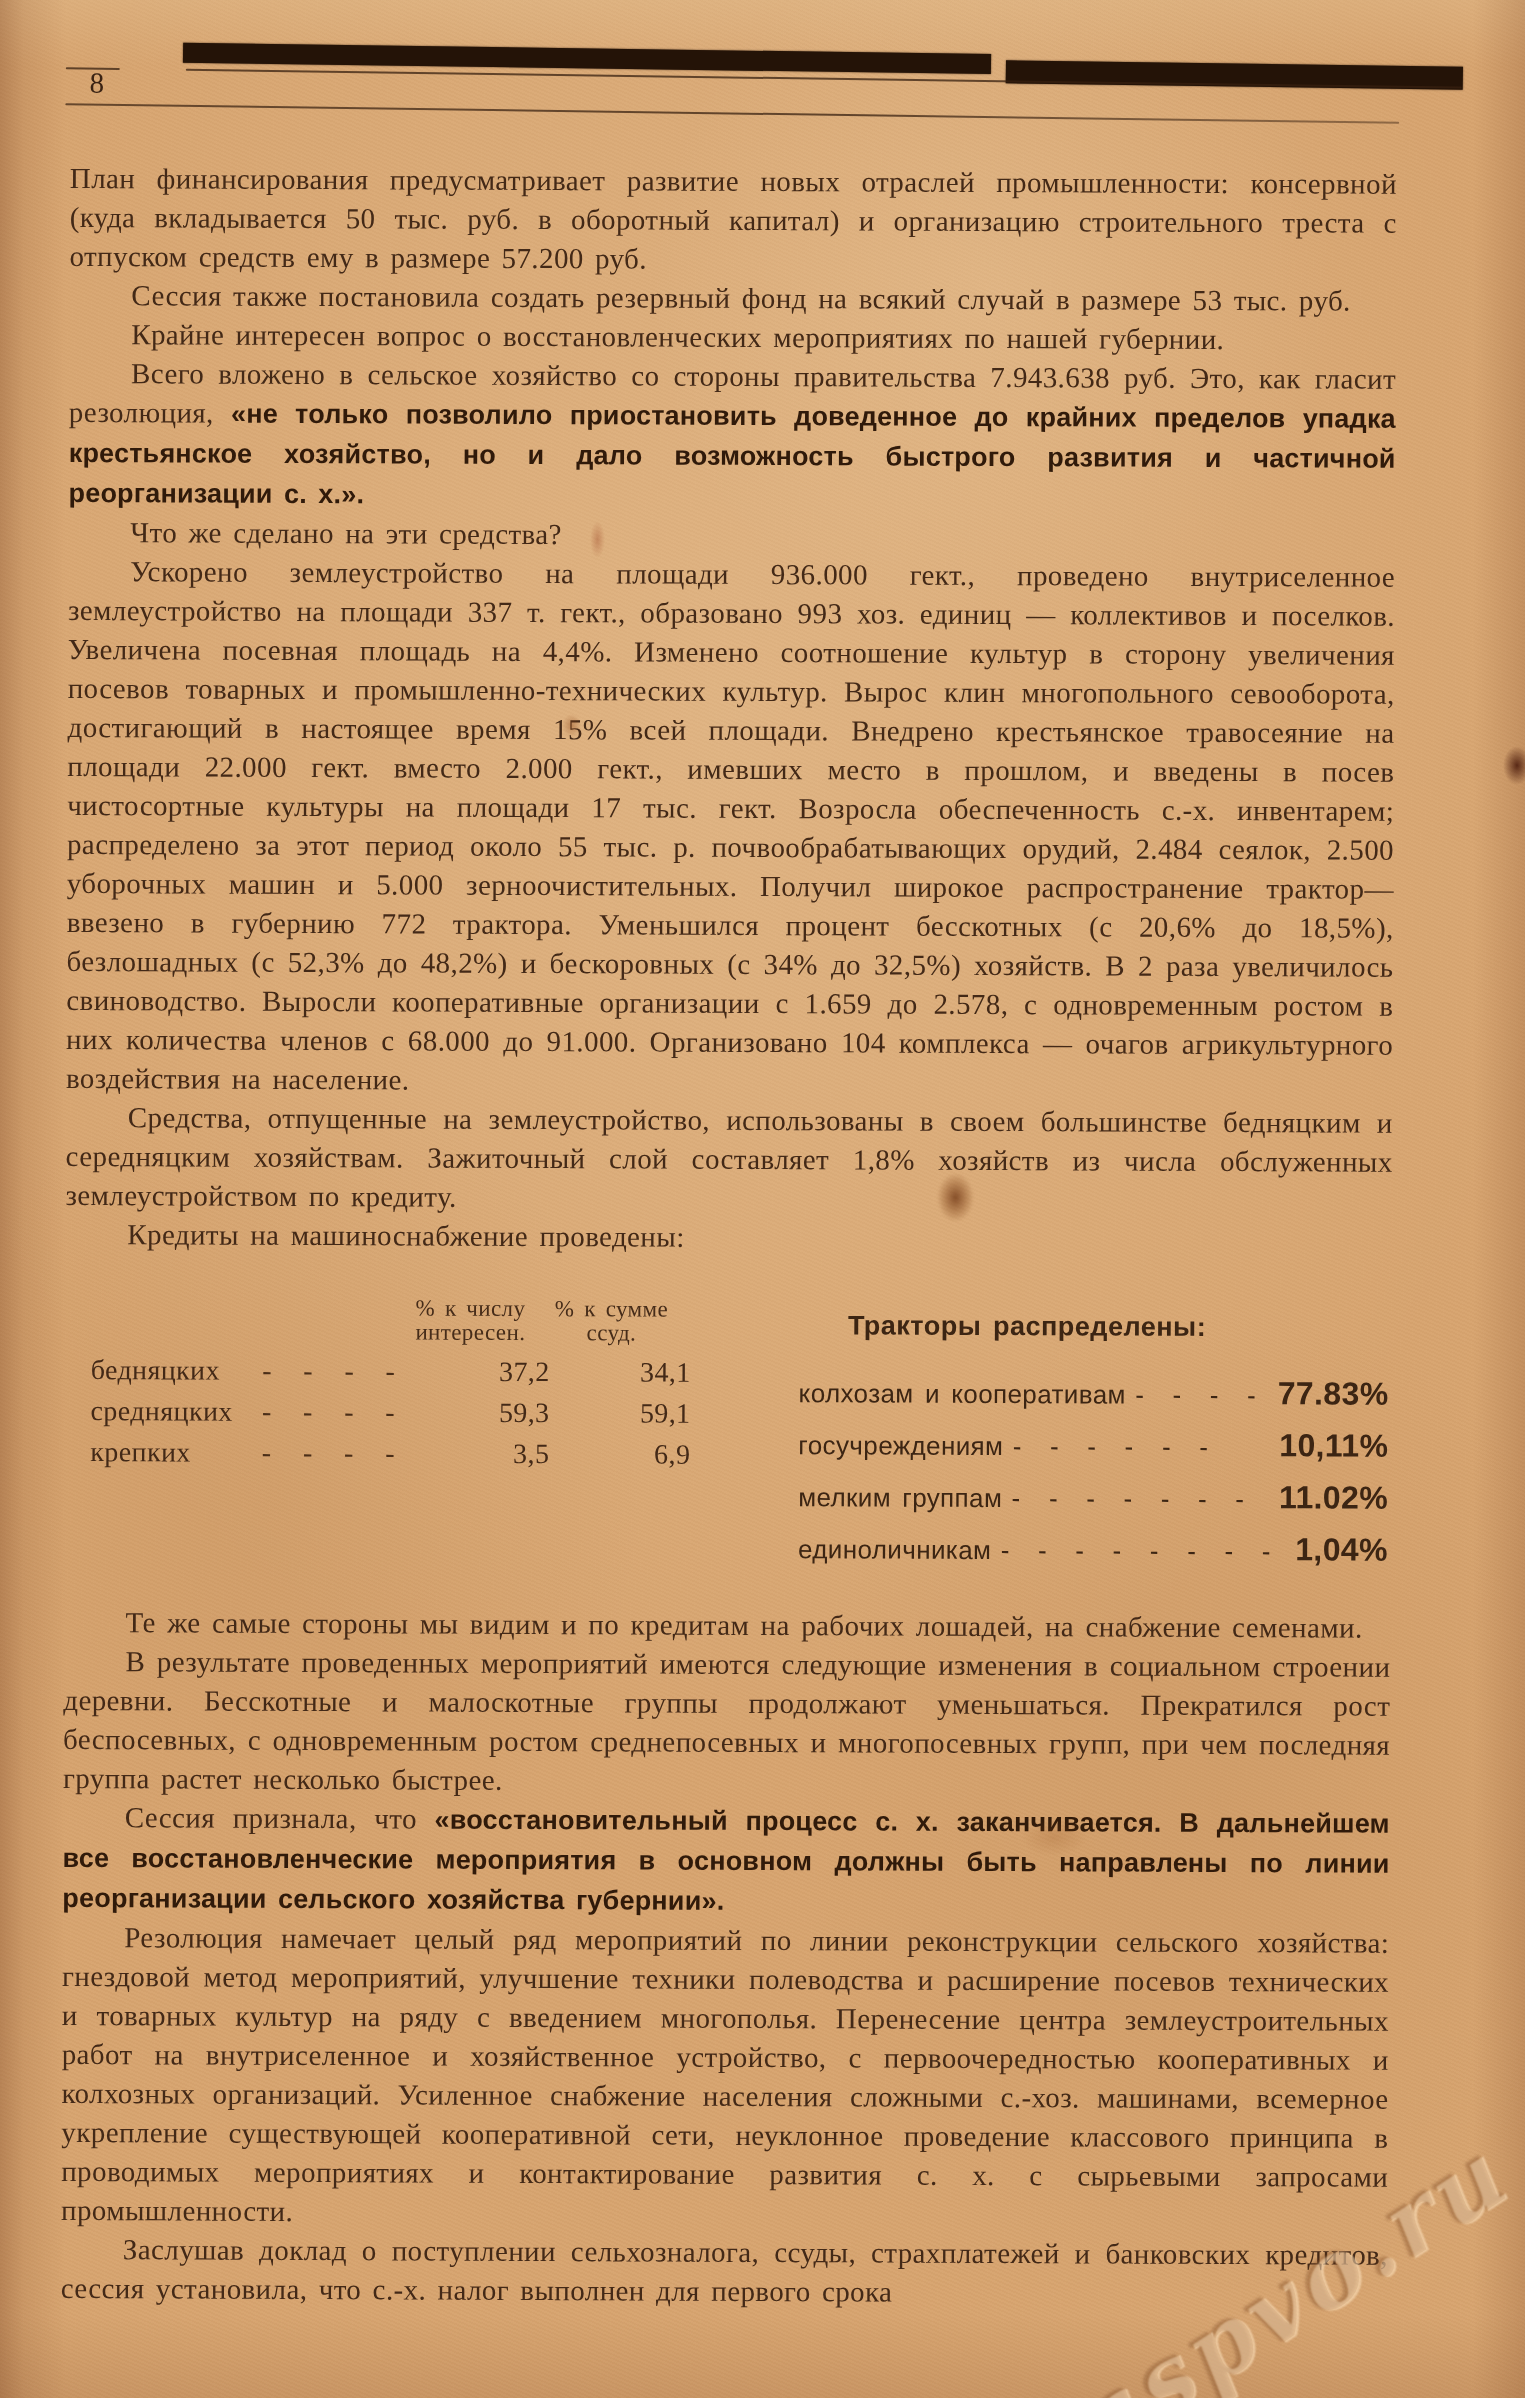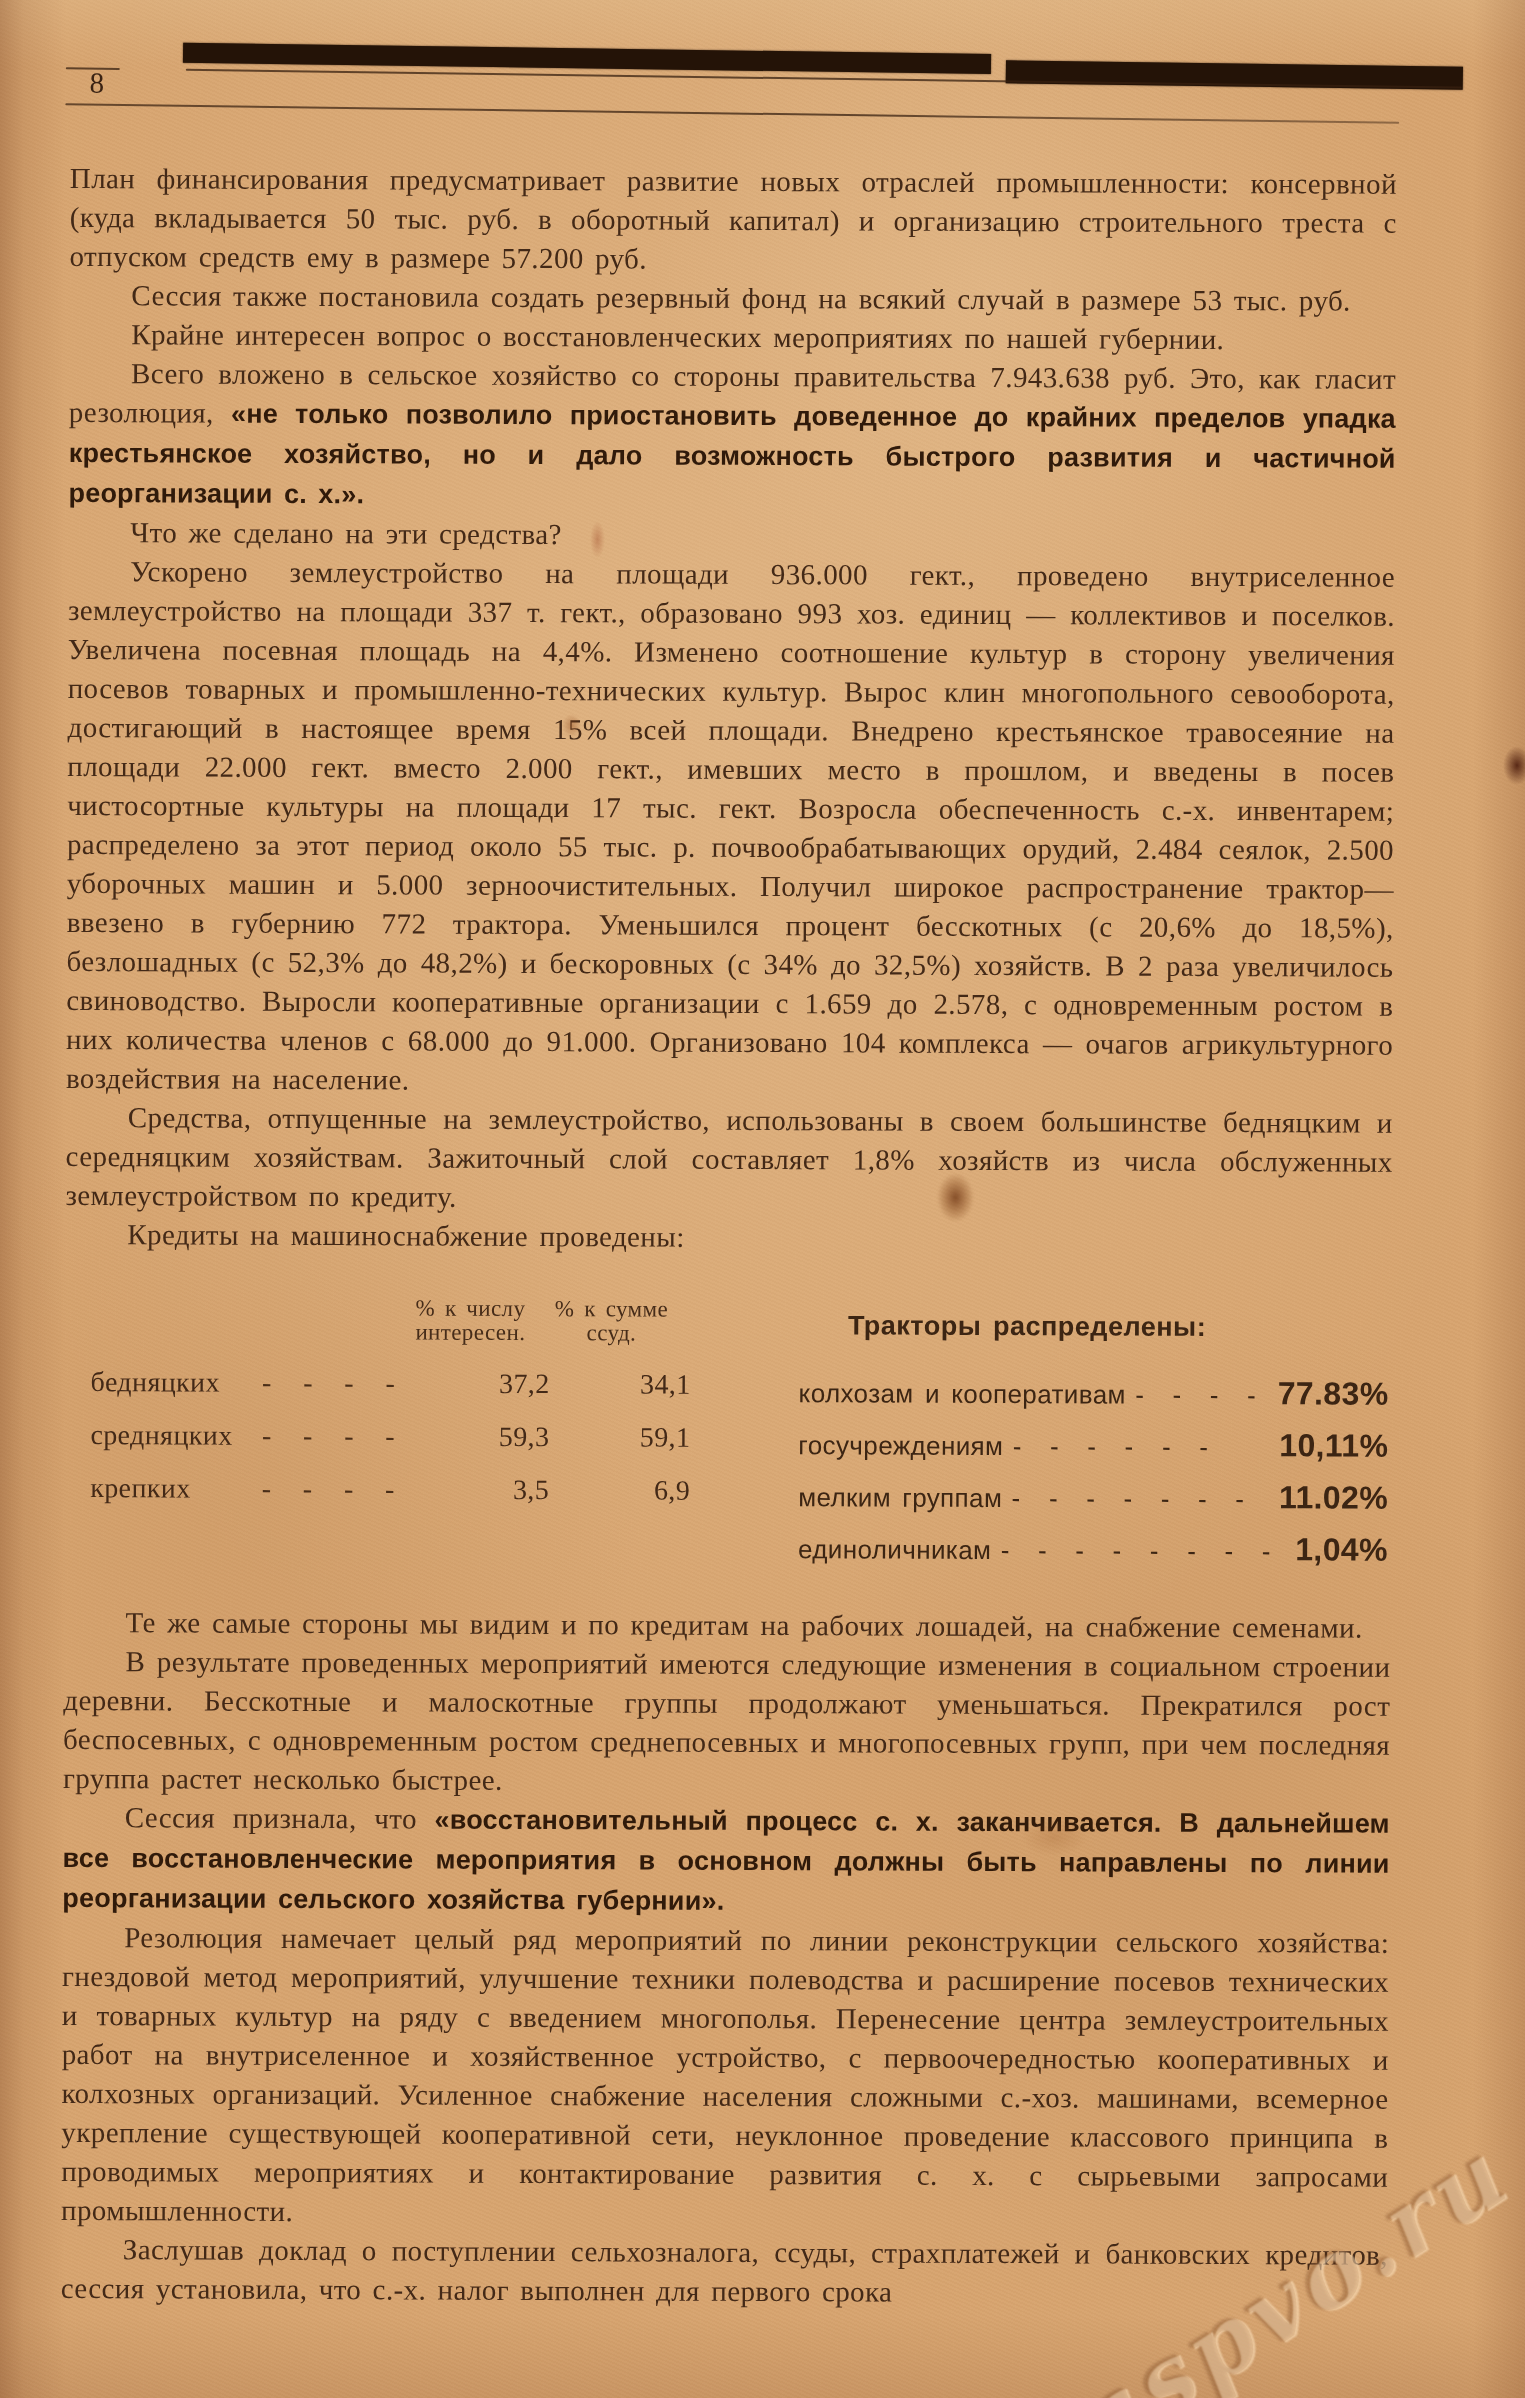--- a/index.html
+++ b/index.html
@@ -45,21 +45,21 @@
     font-size:27px;color:#301a0a;letter-spacing:0.2px;
   }
 
   .tables{display:flex;margin:41px 0 36px 0;text-align:left;}
   .credit-table{width:600px;margin-left:26px;}
   .ct-header{display:flex;margin-bottom:5.6px;}
   .ct-spacer{width:309px;}
   .ct-col{width:141px;text-align:center;font-size:23px;line-height:24px;color:#462c19;}
   .ct-col span{display:block;}
   .ct-row{display:flex;align-items:baseline;font-size:28px;line-height:41px;}
-  .ct-label{width:164px;white-space:nowrap;margin-top:12px;}
+  .ct-label{width:164px;white-space:nowrap;}
   .ct-leader{flex:1;overflow:hidden;white-space:nowrap;word-spacing:24px;color:#4a2e18;padding-left:7.5px;}
   .ct-num{width:141px;text-align:right;}
   .tractor-table{margin-left:108px;width:590px;font-family:"Liberation Sans", sans-serif;color:#3c2513;}
   .tt-title{font-size:27px;font-weight:700;margin:7.5px 0 17px 49px;letter-spacing:0.5px;}
   .tt-row{display:flex;align-items:baseline;font-size:26px;line-height:42px;}
   .tt-label{white-space:nowrap;}
   .tt-leader{flex:1;overflow:hidden;white-space:nowrap;word-spacing:20.6px;padding-left:9.4px;}
   .tt-value{width:111px;text-align:right;font-weight:700;font-size:32px;margin-top:8px;}
 
   .stain{position:absolute;border-radius:50%;pointer-events:none;}

